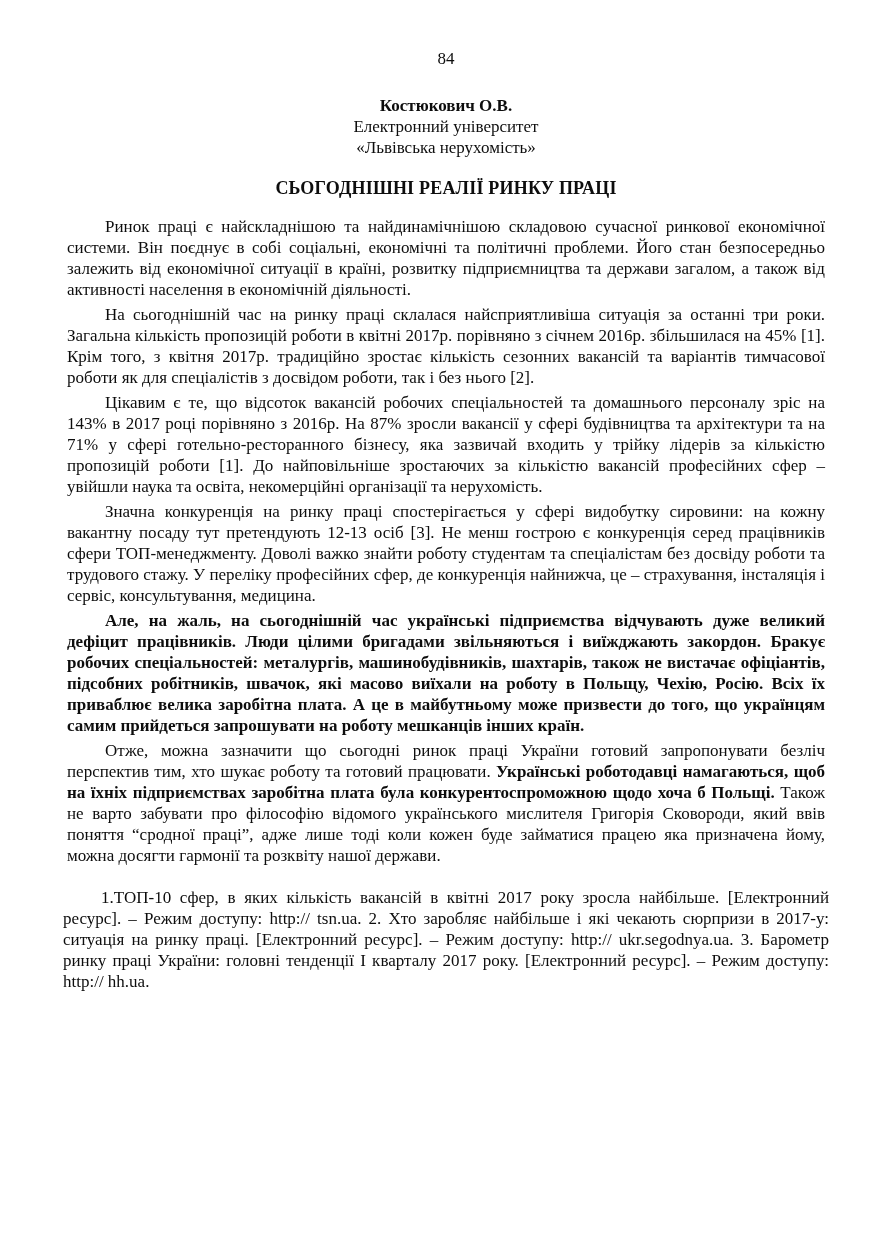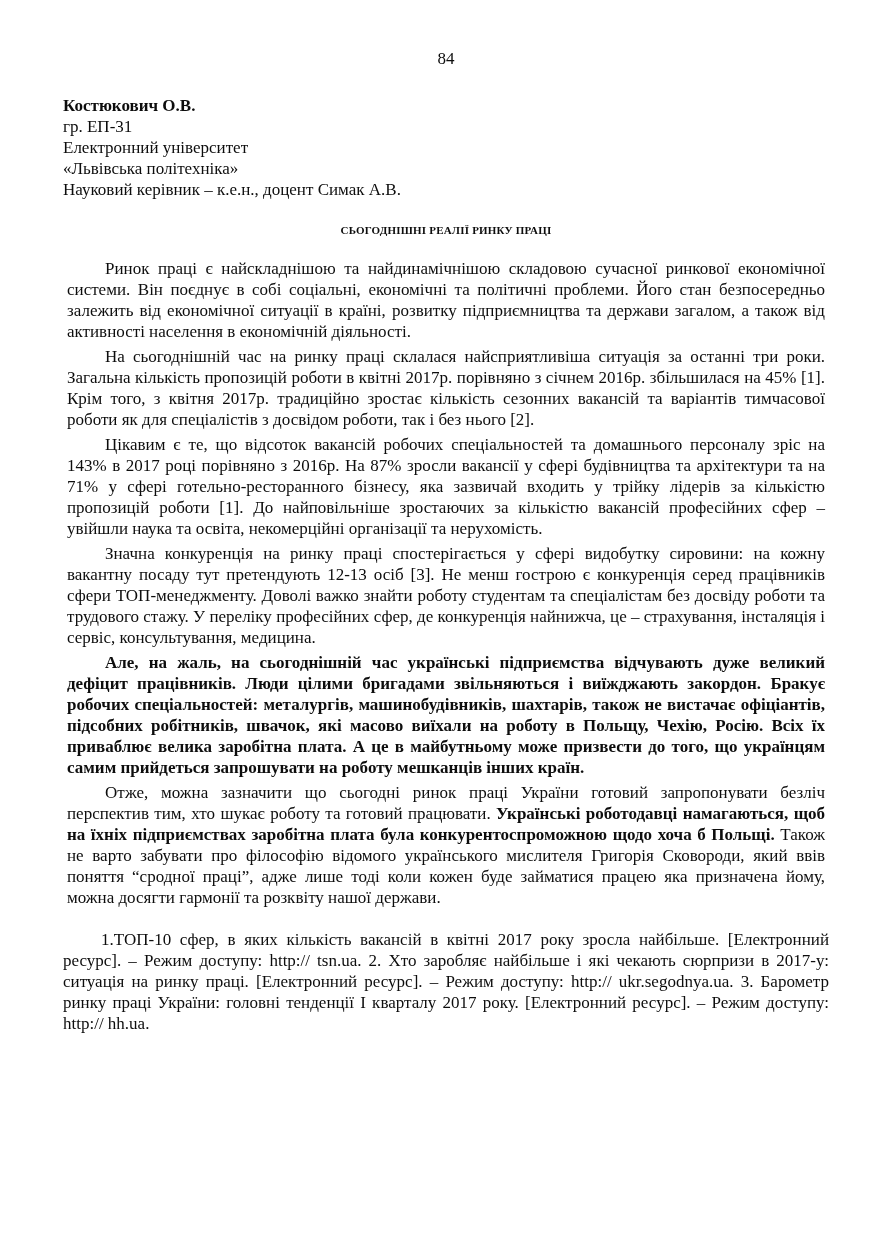--- a/index.html
+++ b/index.html
@@ -20,33 +20,33 @@
     line-height: 21px;
     box-sizing: border-box;
     padding: 48px 47px 40px 63px;
     overflow: hidden;
   }
   .page-number {
     text-align: center;
     margin: 0 0 26px 0;
   }
   .author-block {
-    text-align: left;
+    text-align: center;
     margin: 0;
   }
   .author-block div {
     margin: 0;
   }
   .bold {
     font-weight: bold;
   }
   .title {
     text-align: center;
     font-weight: bold;
-    font-size: 11px;
+    font-size: 18px;
     line-height: 21px;
     margin: 20px 0 17px 0;
     letter-spacing: 0.2px;
   }
   .body-p {
     text-align: justify;
     text-indent: 38px;
     margin: 4px;
   }
   .references {
@@ -57,24 +57,22 @@
 </style>
 </head>
 <body>
 
 <div class="page">
 
   <div class="page-number">84</div>
 
   <div class="author-block">
     <div class="bold">Костюкович О.В.</div>
-    <div>гр. ЕП-31</div>
     <div>Електронний університет</div>
-    <div>«Львівська політехніка»</div>
-    <div>Науковий керівник – к.е.н.,  доцент Симак А.В.</div>
+    <div>«Львівська нерухомість»</div>
   </div>
 
   <h1 class="title">СЬОГОДНІШНІ РЕАЛІЇ РИНКУ ПРАЦІ</h1>
 
   <p class="body-p">Ринок праці є найскладнішою та найдинамічнішою складовою сучасної ринкової економічної системи. Він поєднує в собі соціальні, економічні та політичні проблеми. Його стан безпосередньо залежить від економічної ситуації в країні, розвитку підприємництва та держави загалом, а також від активності населення в економічній діяльності.</p>
 
   <p class="body-p">На сьогоднішній час на ринку праці склалася найсприятливіша ситуація за останні три роки. Загальна кількість пропозицій роботи в квітні 2017р. порівняно з січнем 2016р. збільшилася на 45% [1]. Крім того, з квітня 2017р. традиційно зростає кількість сезонних вакансій та варіантів тимчасової роботи як для спеціалістів з досвідом роботи, так і без нього [2].</p>
 
   <p class="body-p">Цікавим є те, що відсоток вакансій робочих спеціальностей та домашнього персоналу зріс на 143% в 2017 році порівняно з 2016р. На 87% зросли вакансії у сфері будівництва та архітектури та на 71% у сфері готельно-ресторанного бізнесу, яка зазвичай входить у трійку лідерів за кількістю пропозицій роботи [1]. До найповільніше зростаючих за кількістю вакансій професійних сфер – увійшли наука та освіта, некомерційні організації та нерухомість.</p>
 

